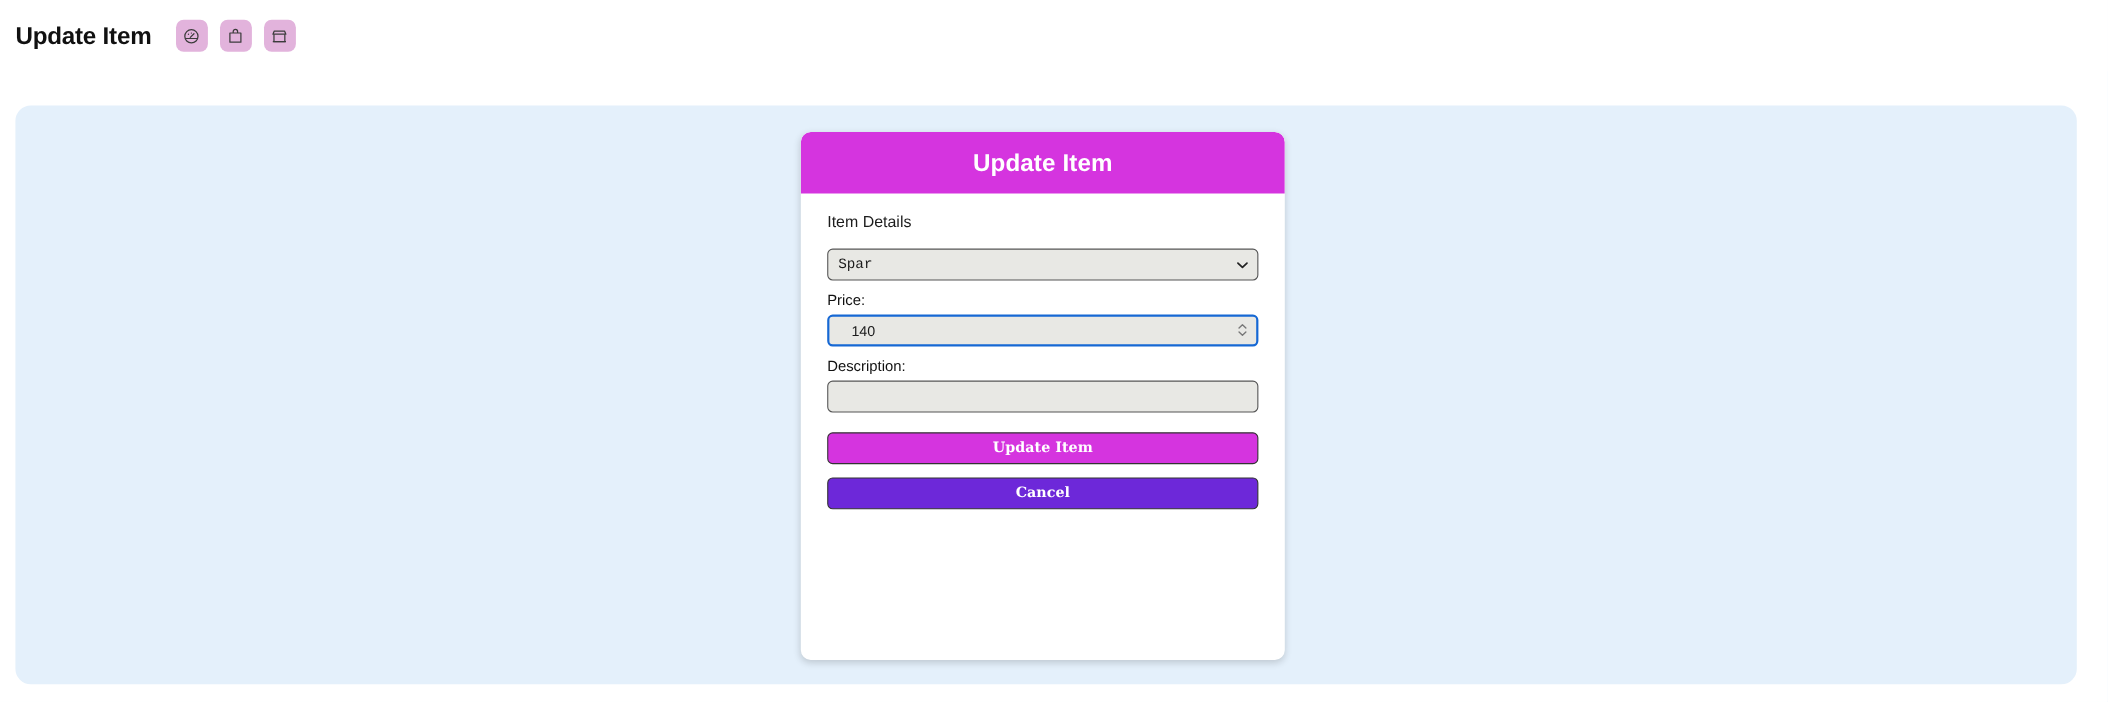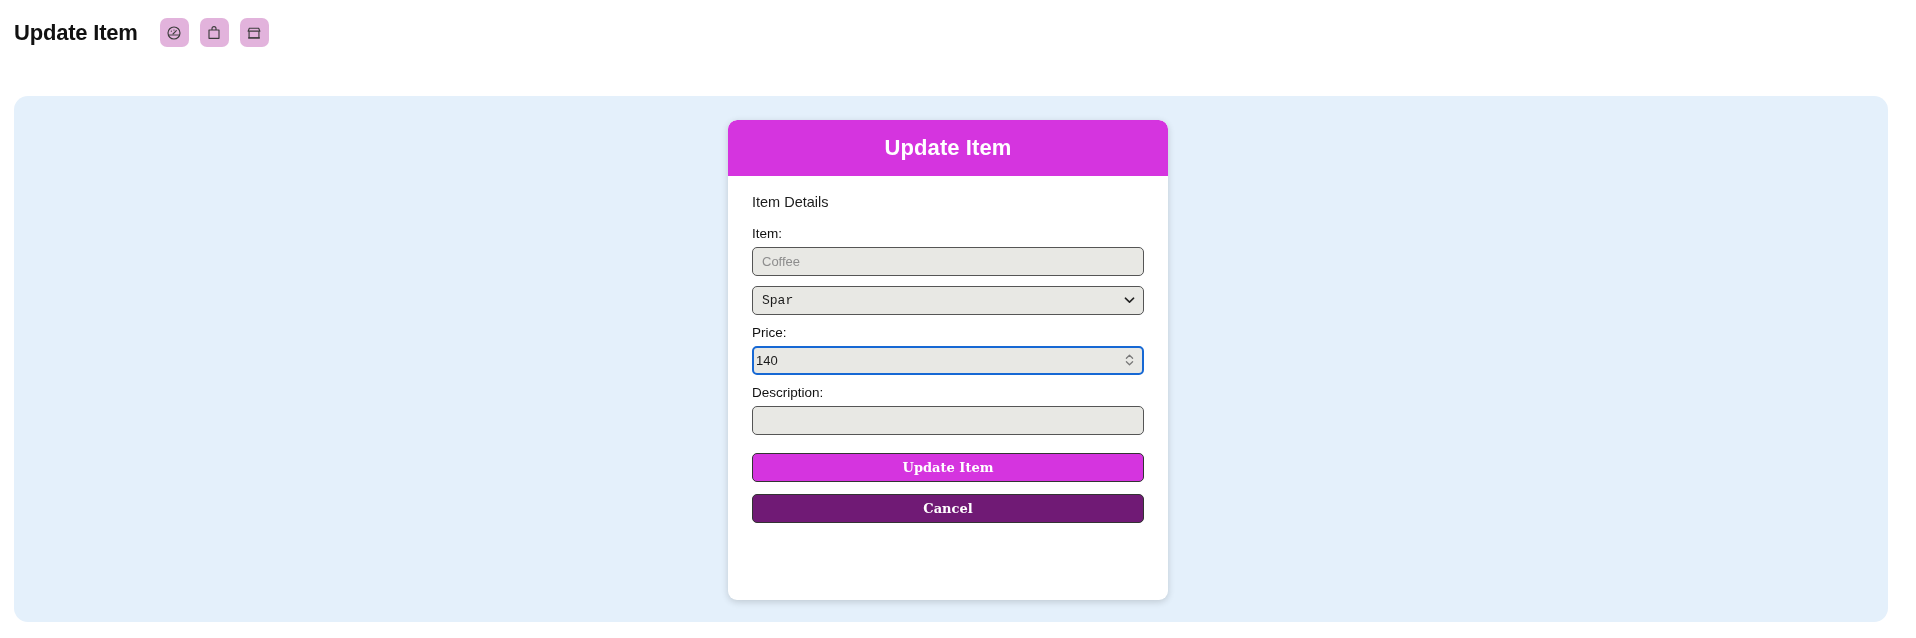--- a/index.html
+++ b/index.html
@@ -136,21 +136,21 @@
   }
 
   
   .price-wrap { position: relative; width: 100%; }
   .price-input {
     width: 100%;
     height: 29px;
     background: #e8e8e4;
     border: 2px solid #1668d4;
     border-radius: 5px;
-    padding: 0 26px 0 2px;
+    padding: 0 26px 0 20px;
     font-size: 13px;
     font-family: "Liberation Sans", sans-serif;
     color: #1b1b1b;
     outline: none;
   }
   .spinner {
     position: absolute;
     right: 9px;
     top: 50%;
     transform: translateY(-50%);
@@ -172,21 +172,21 @@
     cursor: pointer;
     padding: 0;
     line-height: 27px;
     text-align: center;
   }
   #btn-update {
     background: #d534df;
     margin-top: 18px;
   }
   #btn-cancel {
-    background: #701a75;
+    background: #6d28d9;
     margin-top: 12px;
   }
 </style>
 </head>
 <body>
 
 <div id="topbar">
   <div id="app-title">Update Item</div>
 
   <div class="nav-icons">
@@ -230,24 +230,20 @@
 <div id="form-card">
 
   <div id="card-header">
     <div id="card-header-title">Update Item</div>
   </div>
 
   <div id="card-body">
 
     <div id="section-subtitle">Item Details</div>
 
-    <div class="field-group">
-      <label class="field-label">Item:</label>
-      <input class="text-input" type="text" placeholder="Coffee" style="">
-    </div>
 
     <div class="field-group">
       <div class="select-wrap">
         <select class="select-input">
           <option>Spar</option>
         </select>
         <span class="select-caret">
           <svg width="11" height="8" viewBox="0 0 12 8" fill="none" stroke="#222" stroke-width="1.7" stroke-linecap="round" stroke-linejoin="round">
             <path d="M1.5 2 L6 6.3 L10.5 2"></path>
           </svg>

